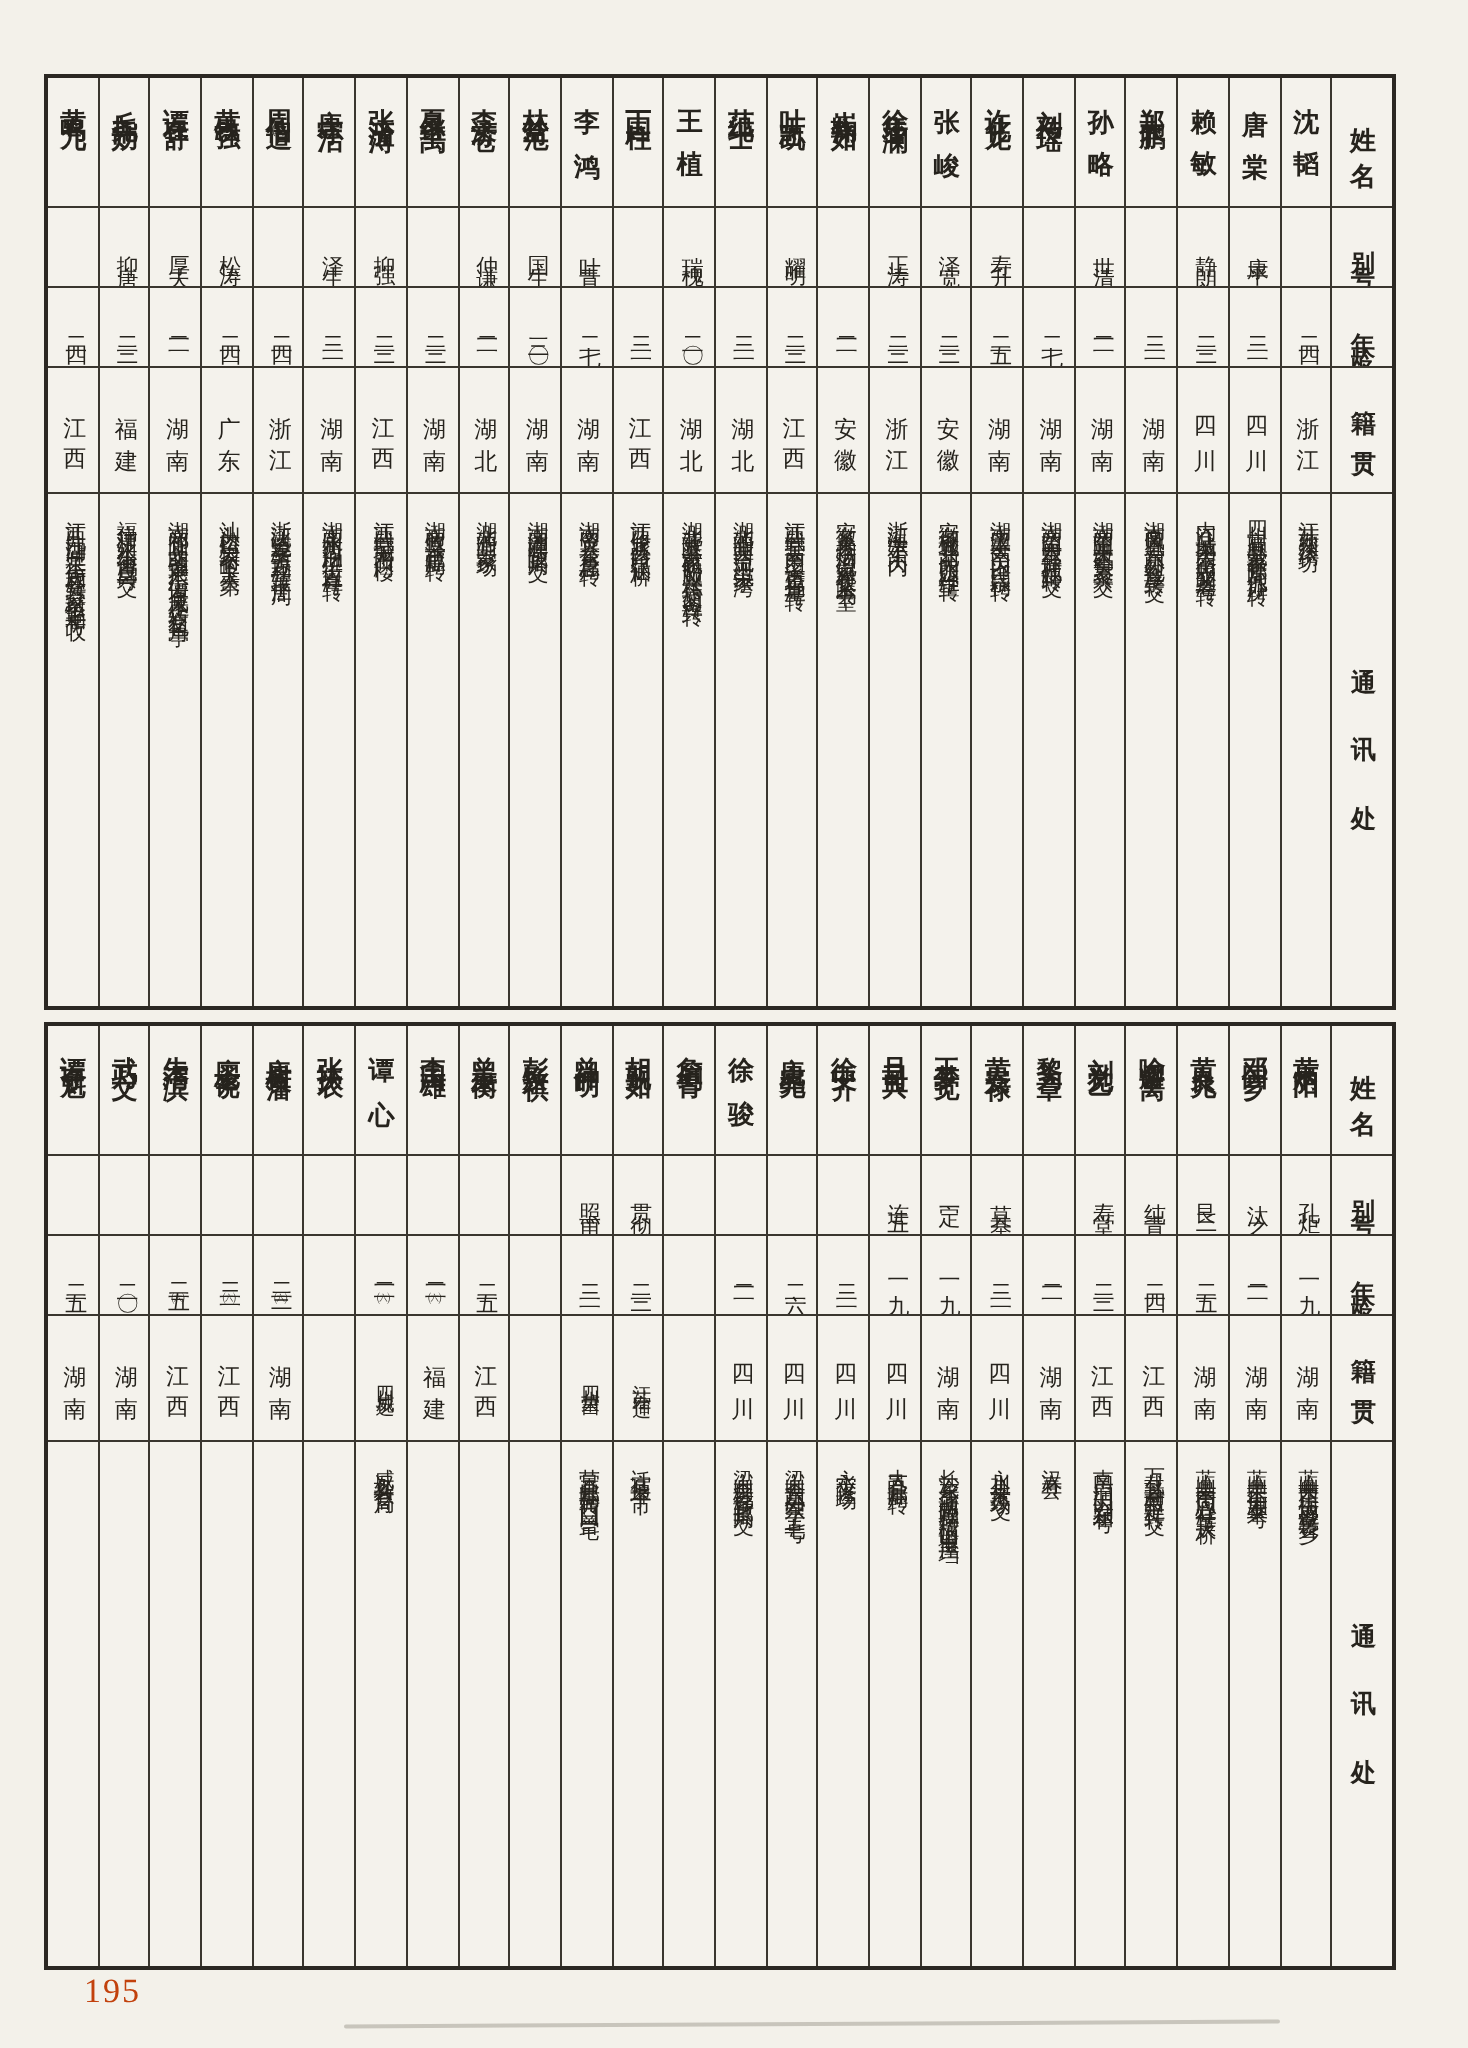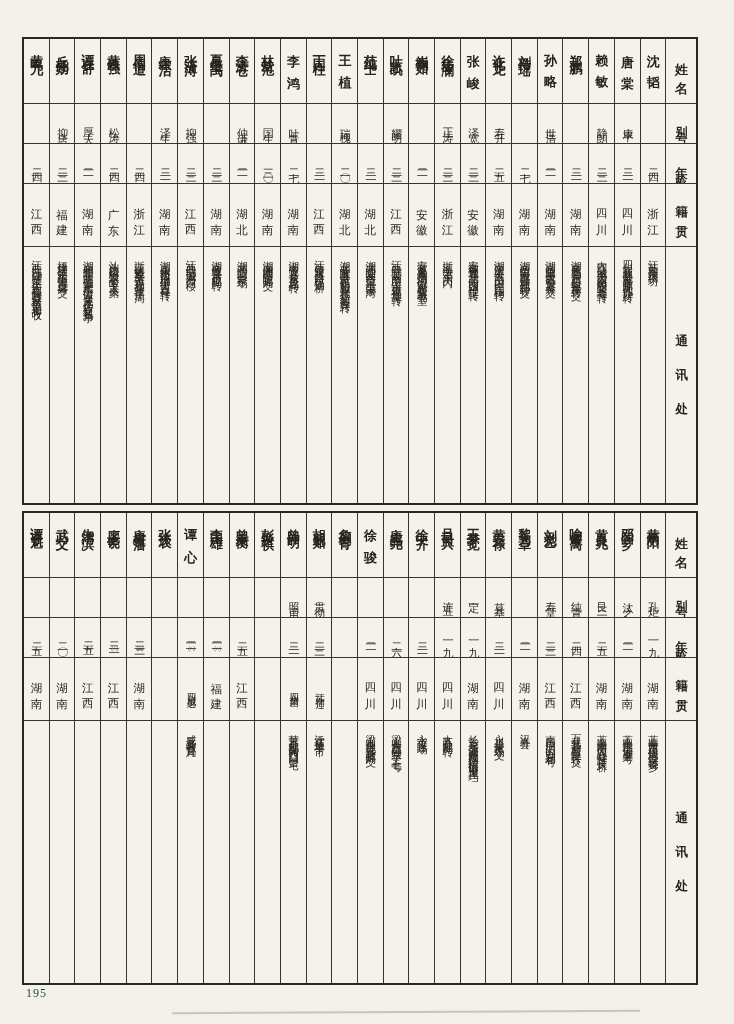--- a/index.html
+++ b/index.html
@@ -37,21 +37,21 @@
   .origin-t.long{font-size:9.5px;letter-spacing:2px;}
   .addr-t{font-size:10.5px;letter-spacing:2.5px;line-height:12px;}
   .note{font-size:7px;letter-spacing:1px;opacity:.85;}
   .hdr-t{font-weight:700;}
   .hn{font-size:13px;letter-spacing:18px;}
   .ha{font-size:12px;letter-spacing:8px;}
   .ho{font-size:12.5px;letter-spacing:20px;}
   .hd{font-size:12.5px;letter-spacing:34px;}
   .col.hdr .r-addr{align-items:center;justify-content:center;padding:0;}
   .col.hdr .r-name{align-items:center;padding-top:0;}
-  .page-number{position:absolute;left:26px;top:986px;font-size:12px;letter-spacing:1px;color:#14532d;}
+  .page-number{position:absolute;left:42px;top:986px;font-size:17px;letter-spacing:1px;color:#c2410c;}
   .scan-artifact{position:absolute;left:172px;top:1011px;width:468px;height:2px;
     background:rgba(90,84,70,.28);transform:rotate(-.3deg);border-radius:2px;}
 </style>
 </head>
 <body>
 
 <div class="table" id="table-0">
     <div class="col">
       <div class="cell r-name">
         <span class="vt name-t">黄鸣九</span>

